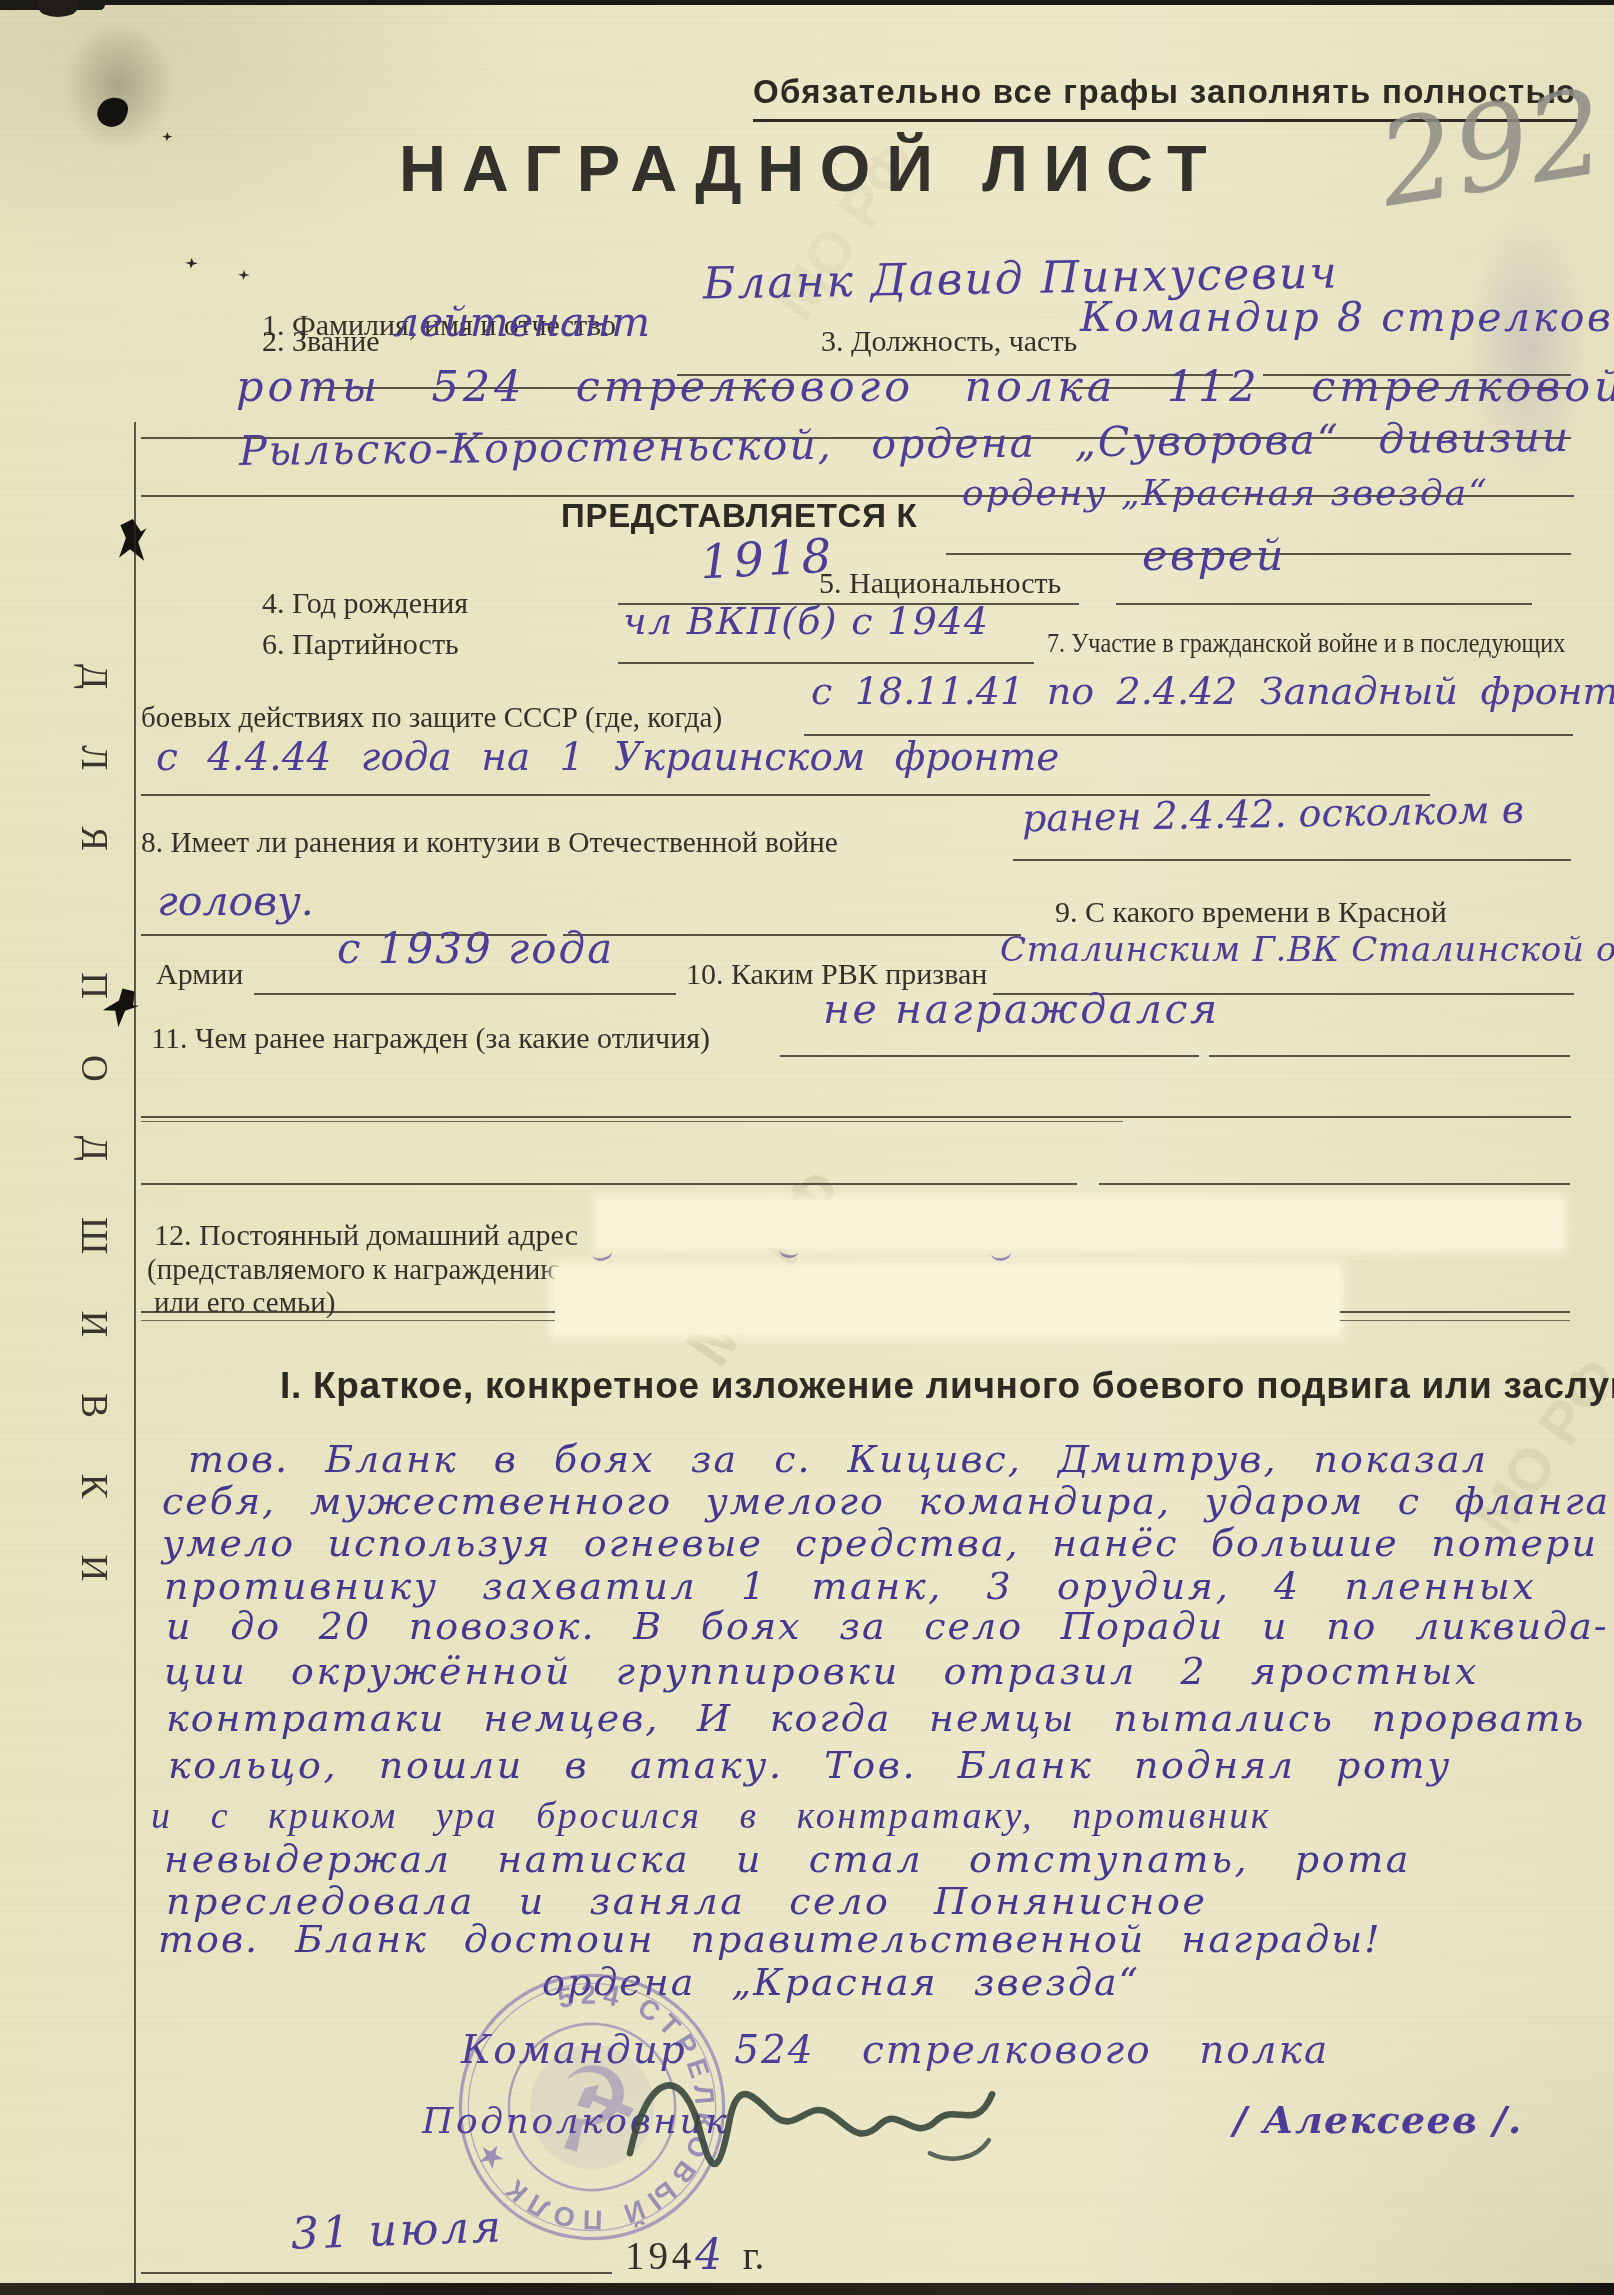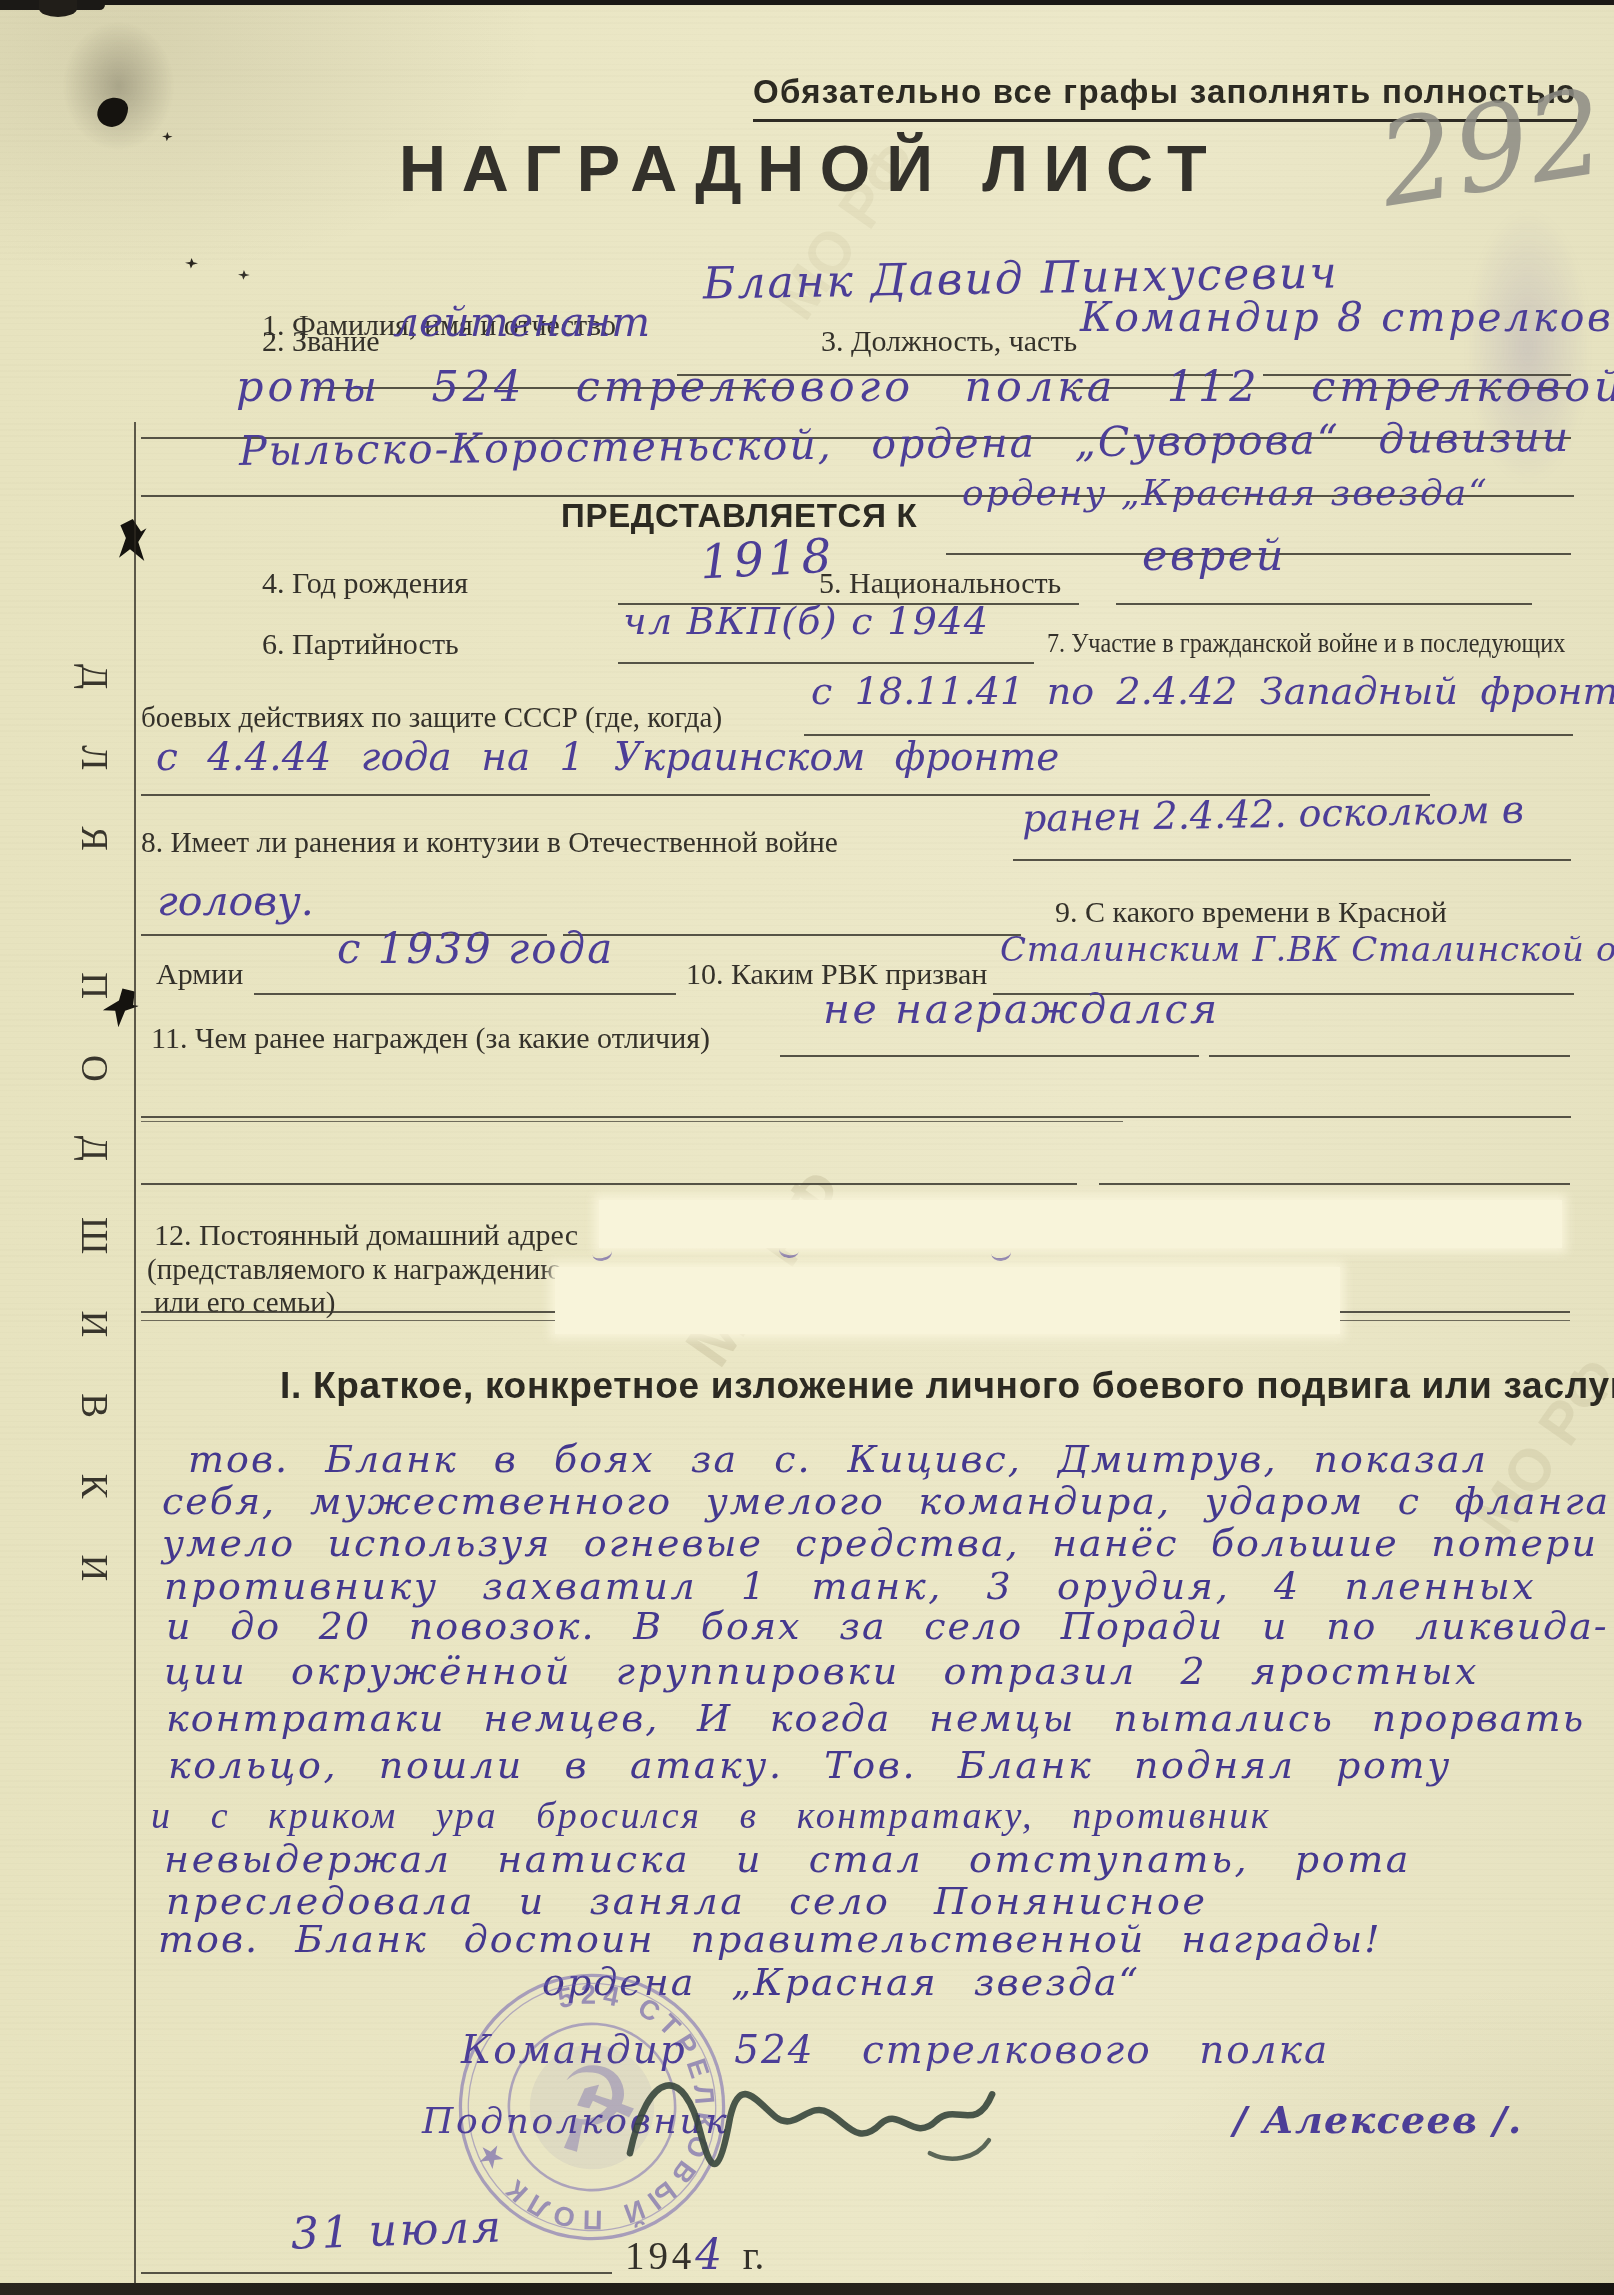--- a/index.html
+++ b/index.html
@@ -79,21 +79,21 @@
 <div class="rule" style="left:1073px;top:387px;width:497px;"></div>
 <div class="abs hw" style="left:236px;top:361px;font-size:43px;letter-spacing:3.9px;word-spacing:33px;">роты  524 стрелкового  полка  112 стрелковой</div>
 <div class="rule" style="left:141px;top:437px;width:1430px;"></div>
 <div class="abs hw" style="left:239px;top:420px;font-size:41px;letter-spacing:2px;word-spacing:23.6px;transform:rotate(-0.6deg);">Рыльско-Коростеньской, ордена „Суворова“ дивизии</div>
 <div class="rule" style="left:141px;top:495px;width:1433px;"></div>
 
 <div class="abs hd" style="left:561px;top:497px;font-size:33px;letter-spacing:0.7px;">ПРЕДСТАВЛЯЕТСЯ К</div>
 <div class="abs hw" style="left:962px;top:472px;font-size:36px;letter-spacing:2px;">ордену „Красная звезда“</div>
 <div class="rule" style="left:946px;top:553px;width:625px;"></div>
 
-<div class="abs lbl" style="left:262px;top:566px;">4.  Год рождения</div>
+<div class="abs lbl" style="left:262px;top:586px;">4.  Год рождения</div>
 <div class="abs hw" style="left:700px;top:531px;font-size:47px;letter-spacing:3.9px;transform:rotate(-3deg);">1918</div>
 <div class="rule" style="left:618px;top:603px;width:461px;"></div>
 <div class="abs lbl" style="left:819px;top:566px;">5.  Национальность</div>
 <div class="abs hw" style="left:1142px;top:530px;font-size:43px;letter-spacing:2.6px;">еврей</div>
 <div class="rule" style="left:1116px;top:603px;width:416px;"></div>
 
 <div class="abs lbl" style="left:262px;top:627px;">6.  Партийность</div>
 <div class="abs hw" style="left:623px;top:599px;font-size:38px;letter-spacing:1.3px;">чл ВКП(б) с 1944</div>
 <div class="rule" style="left:618px;top:662px;width:416px;"></div>
 <div class="abs lbl" style="left:1047px;top:627px;font-size:27.5px;transform:scaleX(0.88);transform-origin:left;">7. Участие в  гражданской войне и в последующих</div>

